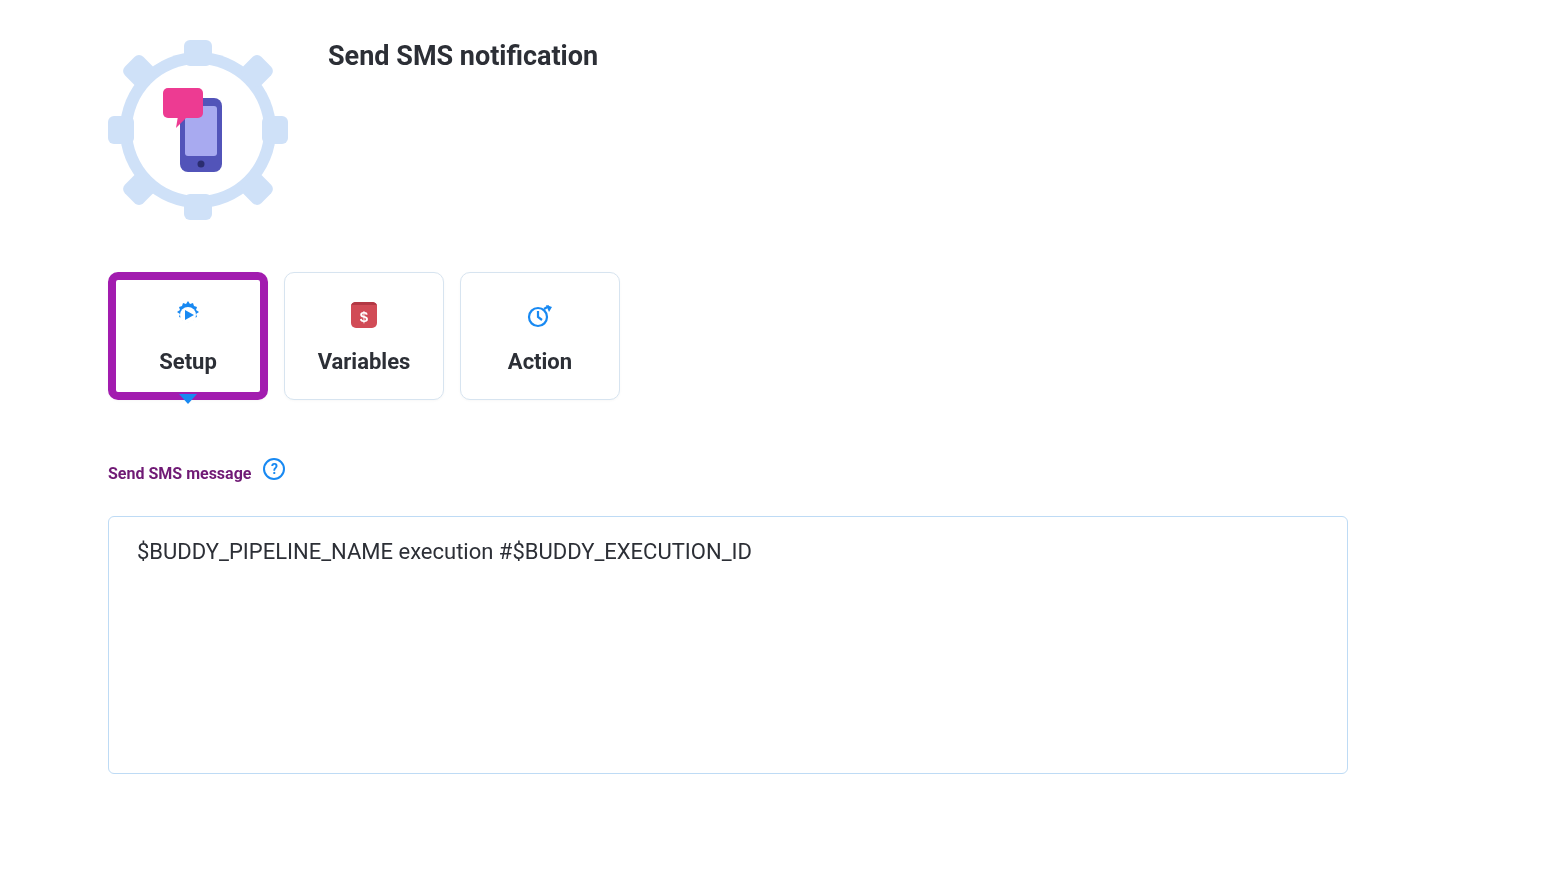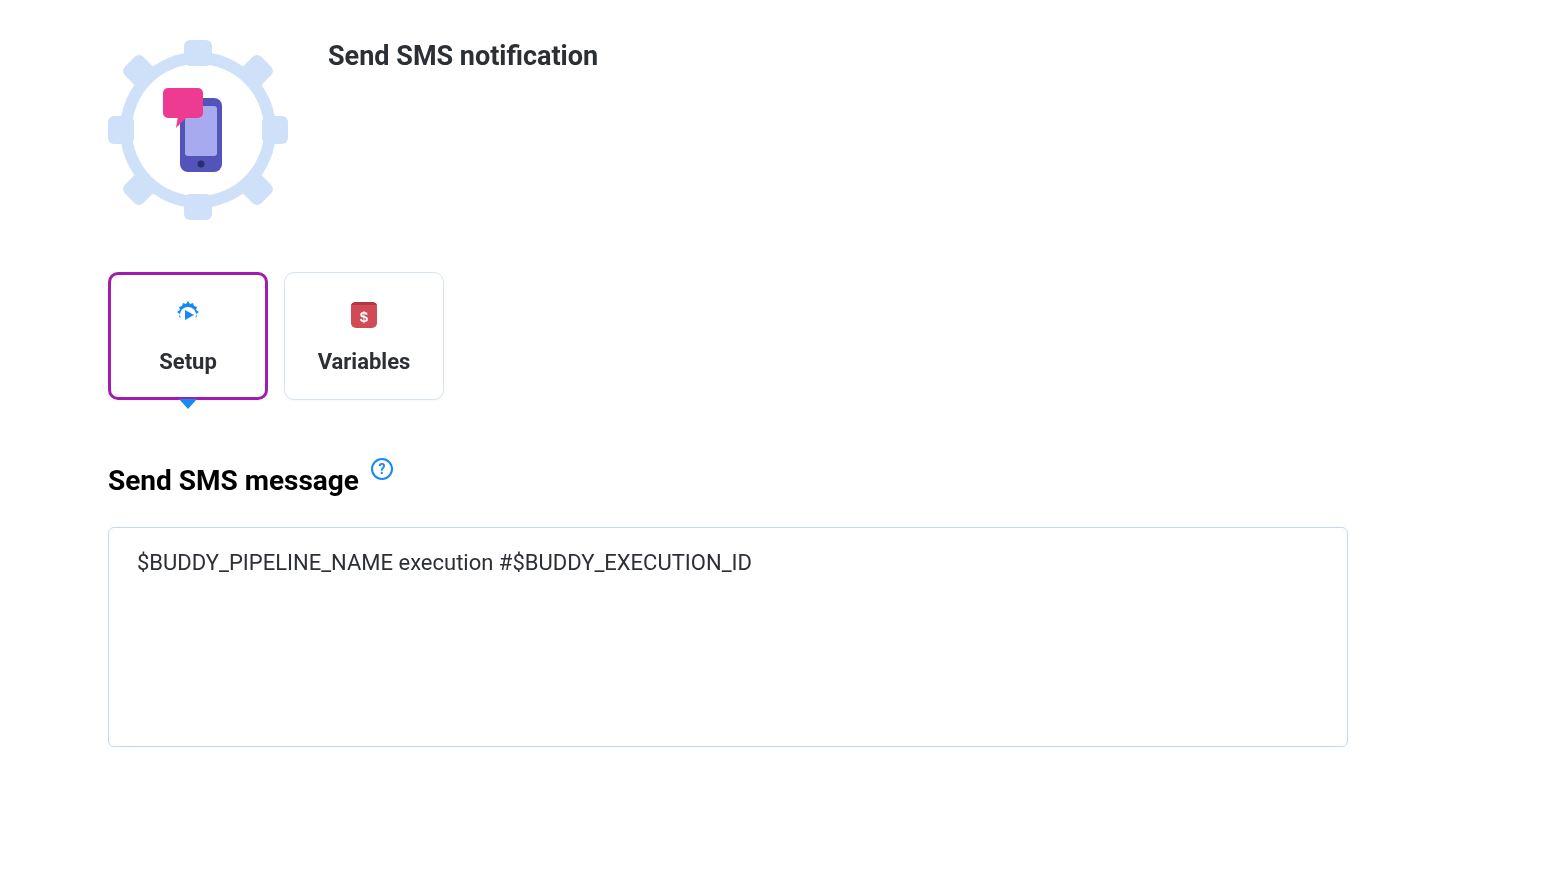--- a/index.html
+++ b/index.html
@@ -54,21 +54,21 @@
     display: flex;
     flex-direction: column;
     align-items: center;
     justify-content: center;
     gap: 18px;
     cursor: pointer;
     box-shadow: 0 1px 3px rgba(0,0,0,0.03);
   }
 
   .tab.active {
-    border: 3px solid #a21caf;
+    border: 8px solid #a21caf;
   }
 
   .tab.active::after {
     content: "";
     position: absolute;
     bottom: -12px;
     left: 50%;
     transform: translateX(-50%);
     width: 0;
     height: 0;
@@ -92,44 +92,44 @@
   }
 
   .section-heading {
     display: flex;
     align-items: flex-start;
     gap: 12px;
     margin-bottom: 30px;
   }
 
   .section-heading h2 {
-    font-size: 28px;
-    font-weight: 700;
-    color: #000000;
+    font-size: 16px;
+    font-weight: 700;
+    color: #701a75;
   }
 
   .help-icon {
     width: 22px;
     height: 22px;
     border: 2px solid #1889f2;
     border-radius: 50%;
     color: #1889f2;
     font-size: 14px;
     font-weight: 700;
     display: flex;
     align-items: center;
     justify-content: center;
     cursor: pointer;
     position: relative;
     top: -6px;
   }
 
   .message-box {
     width: 1240px;
-    height: 220px;
+    height: 258px;
     border: 1px solid #bedbf5;
     border-radius: 6px;
     padding: 22px 28px;
     font-size: 22px;
     font-family: inherit;
     color: #2c2f36;
     resize: none;
     outline: none;
   }
 </style>
@@ -193,20 +193,33 @@
         <rect x="3" y="3" width="26" height="26" rx="5" fill="#d14b56"></rect>
         <rect x="3" y="3" width="26" height="7" rx="5" fill="#b33844"></rect>
         <rect x="3" y="6" width="26" height="4" fill="#d14b56"></rect>
         <text x="16" y="23" text-anchor="middle" font-size="15" font-weight="bold" fill="#ffffff" font-family="Arial">$</text>
       </svg>
     </div>
     <span class="tab-label">Variables</span>
   </div>
 
 
+  <div class="tab">
+    <div class="tab-icon">
+      <svg viewBox="0 0 32 32" width="32" height="32">
+        <g fill="none" stroke="#1889f2" stroke-width="2.2">
+          <circle cx="14" cy="18" r="9"></circle>
+          <path d="M14 12v6l4 3"></path>
+          <path d="M22 6l6 2-3 5" fill="#1889f2" stroke="none"></path>
+          <path d="M20 10l5-3"></path>
+        </g>
+      </svg>
+    </div>
+    <span class="tab-label">Action</span>
+  </div>
 
 </div>
 
 <div class="section-heading">
   <h2>Send SMS message</h2>
   <span class="help-icon">?</span>
 </div>
 
 <textarea class="message-box" style="">$BUDDY_PIPELINE_NAME execution #$BUDDY_EXECUTION_ID</textarea>
 

